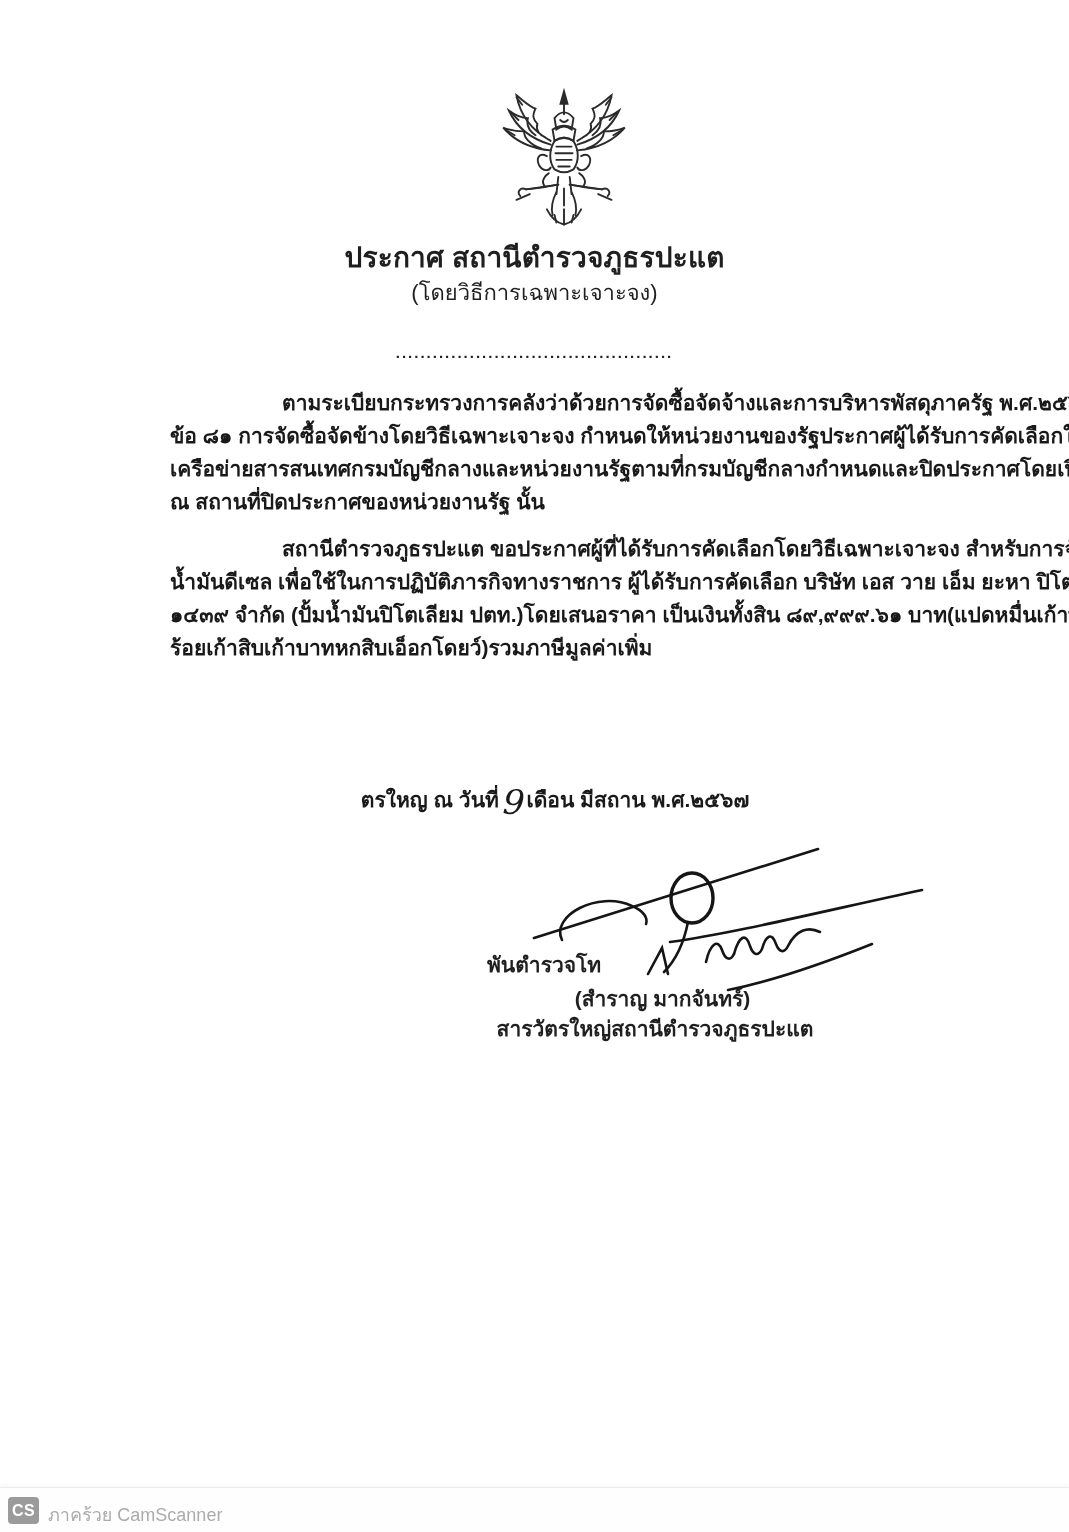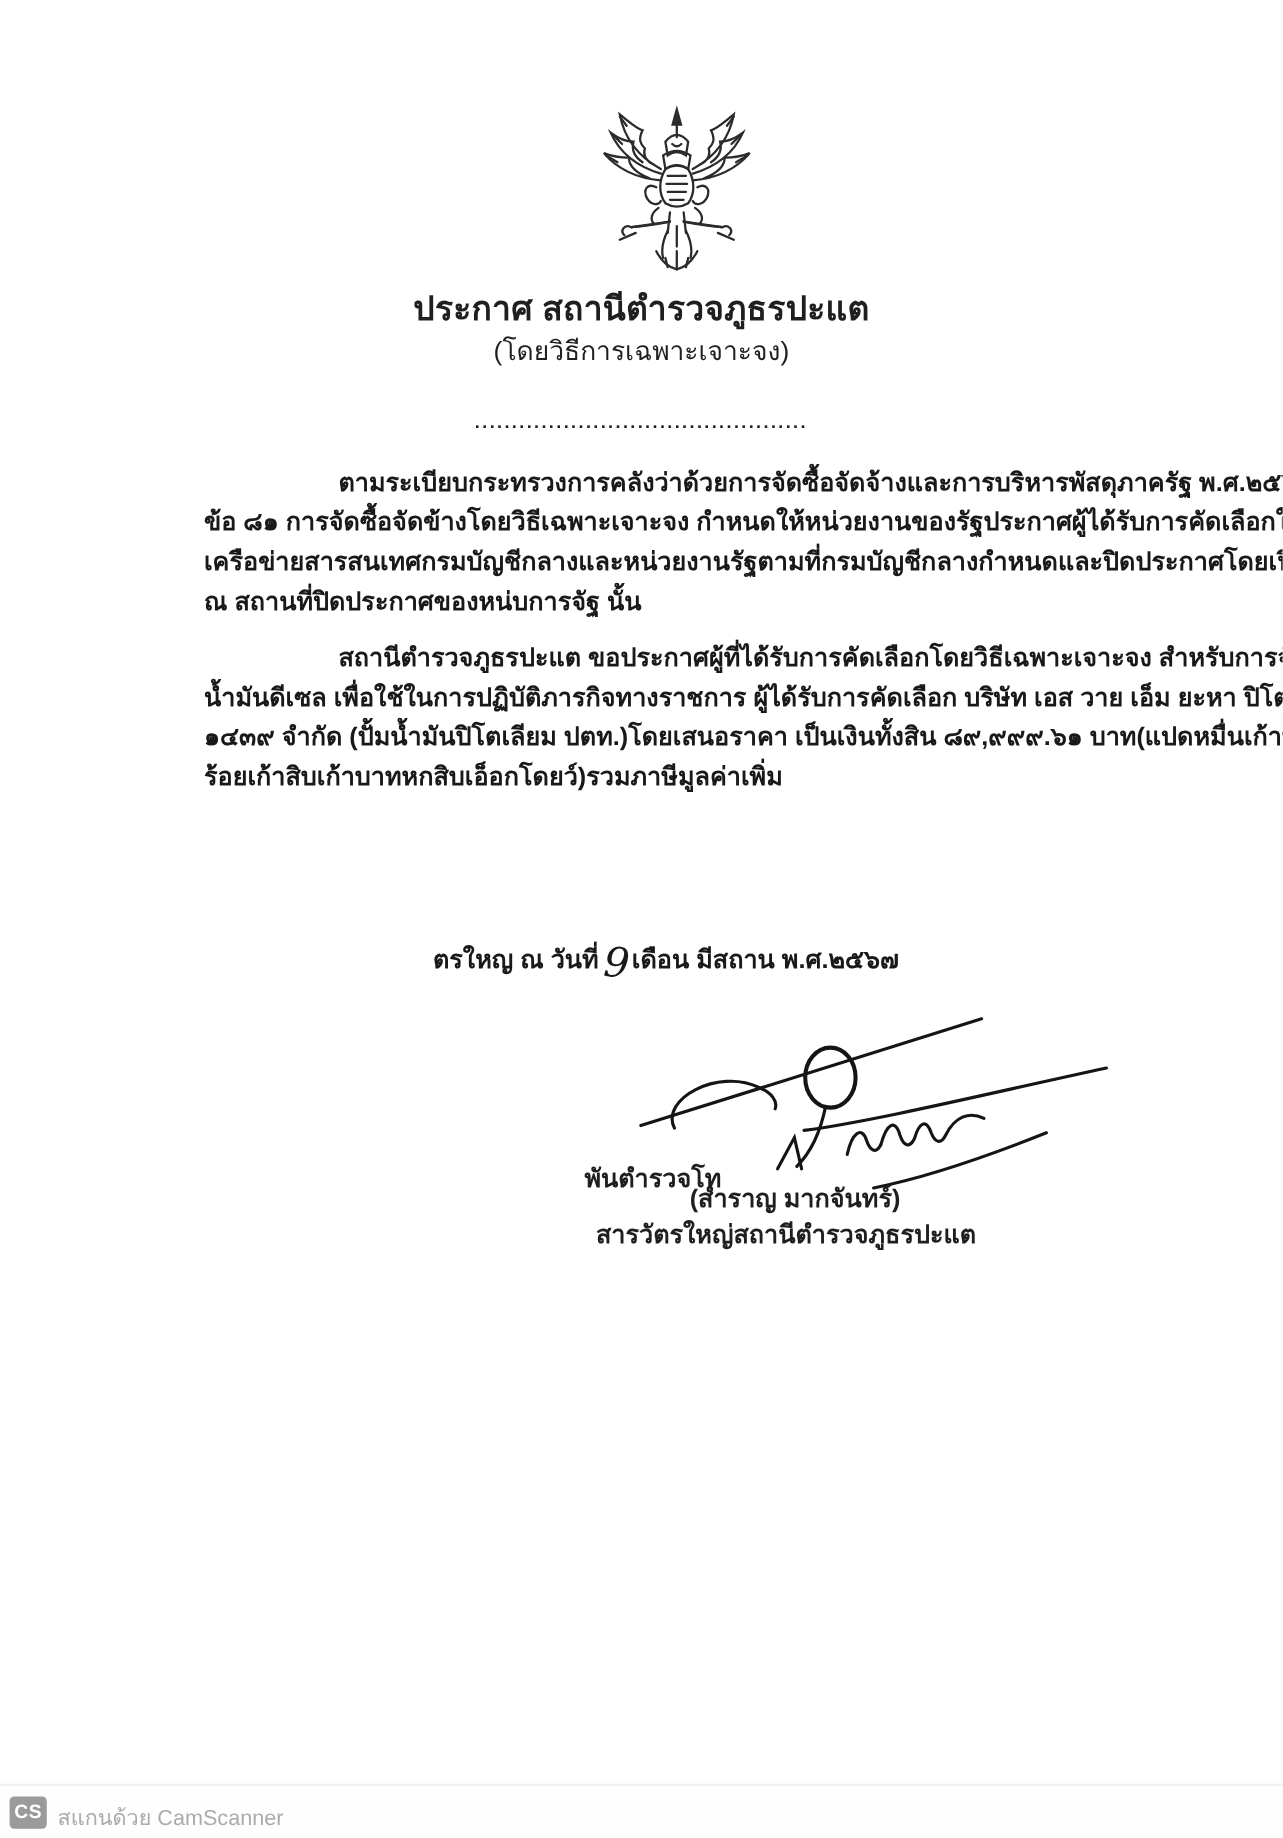--- a/index.html
+++ b/index.html
@@ -47,21 +47,21 @@
     font-family:"DejaVu Serif",serif;
     font-style:italic;font-weight:400;
     font-size:34px;line-height:20px;
     transform:translateY(7px) rotate(4deg);
     margin:0 2px 0 4px;
   }
   
   .signature-svg{position:absolute;left:520px;top:838px;width:410px;height:170px;}
   .sig-rank{
     position:absolute;left:487px;top:948px;
-    font-size:21px;font-weight:600;white-space:nowrap;margin-top:17px;
+    font-size:21px;font-weight:600;white-space:nowrap;
   }
   .sig-name{
     position:absolute;left:0;top:982px;width:1325px;text-align:center;
     font-size:21px;font-weight:600;white-space:nowrap;
   }
   .sig-pos{
     position:absolute;left:0;top:1012px;width:1310px;text-align:center;
     font-size:21px;font-weight:600;white-space:nowrap;
   }
   
@@ -136,21 +136,21 @@
   <div class="header">
     <div class="h-line">ประกาศ สถานีตำรวจภูธรปะแต</div>
     <div class="h-sub">(โดยวิธีการเฉพาะเจาะจง)</div>
   </div>
   <div class="dots">.............................................</div>
 
   <div class="para p1">
     <div class="line indent">ตามระเบียบกระทรวงการคลังว่าด้วยการจัดซื้อจัดจ้างและการบริหารพัสดุภาครัฐ พ.ศ.๒๕๖๐</div>
     <div class="line">ข้อ ๘๑ การจัดซื้อจัดข้างโดยวิธีเฉพาะเจาะจง กำหนดให้หน่วยงานของรัฐประกาศผู้ได้รับการคัดเลือกในระบบ</div>
     <div class="line">เครือข่ายสารสนเทศกรมบัญชีกลางและหน่วยงานรัฐตามที่กรมบัญชีกลางกำหนดและปิดประกาศโดยเปิดเผย</div>
-    <div class="line">ณ สถานที่ปิดประกาศของหน่บการจัฐ นั้น</div>
+    <div class="line">ณ สถานที่ปิดประกาศของหน่วยงานรัฐ นั้น</div>
   </div>
 
   <div class="para p2">
     <div class="line indent">สถานีตำรวจภูธรปะแต ขอประกาศผู้ที่ได้รับการคัดเลือกโดยวิธีเฉพาะเจาะจง สำหรับการจัดซื้อ</div>
     <div class="line">น้ำมันดีเซล เพื่อใช้ในการปฏิบัติภารกิจทางราชการ ผู้ได้รับการคัดเลือก บริษัท เอส วาย เอ็ม ยะหา ปิโตเลียม</div>
     <div class="line">๑๔๓๙ จำกัด (ปั้มน้ำมันปิโตเลียม ปตท.)โดยเสนอราคา เป็นเงินทั้งสิน ๘๙,๙๙๙.๖๑ บาท(แปดหมื่นเก้าพันเก้า</div>
     <div class="line">ร้อยเก้าสิบเก้าบาทหกสิบเอ็อกโดยว์)รวมภาษีมูลค่าเพิ่ม</div>
   </div>
 
   <div class="date-line">
@@ -177,16 +177,16 @@
       <path d="M208,152 C258,142 312,122 352,106"></path>
     </svg>
   </div>
 
   <div class="sig-rank">พันตำรวจโท</div>
   <div class="sig-name">(สำราญ  มากจันทร์)</div>
   <div class="sig-pos">สารวัตรใหญ่สถานีตำรวจภูธรปะแต</div>
 
   <div class="cs-footer">
     <div class="cs-badge">CS</div>
-    <div class="cs-text">สแกนด้วย CamScanner</div>
+    <div class="cs-text">ภาคร้วย CamScanner</div>
   </div>
 
 </div>
 
 </body></html>

